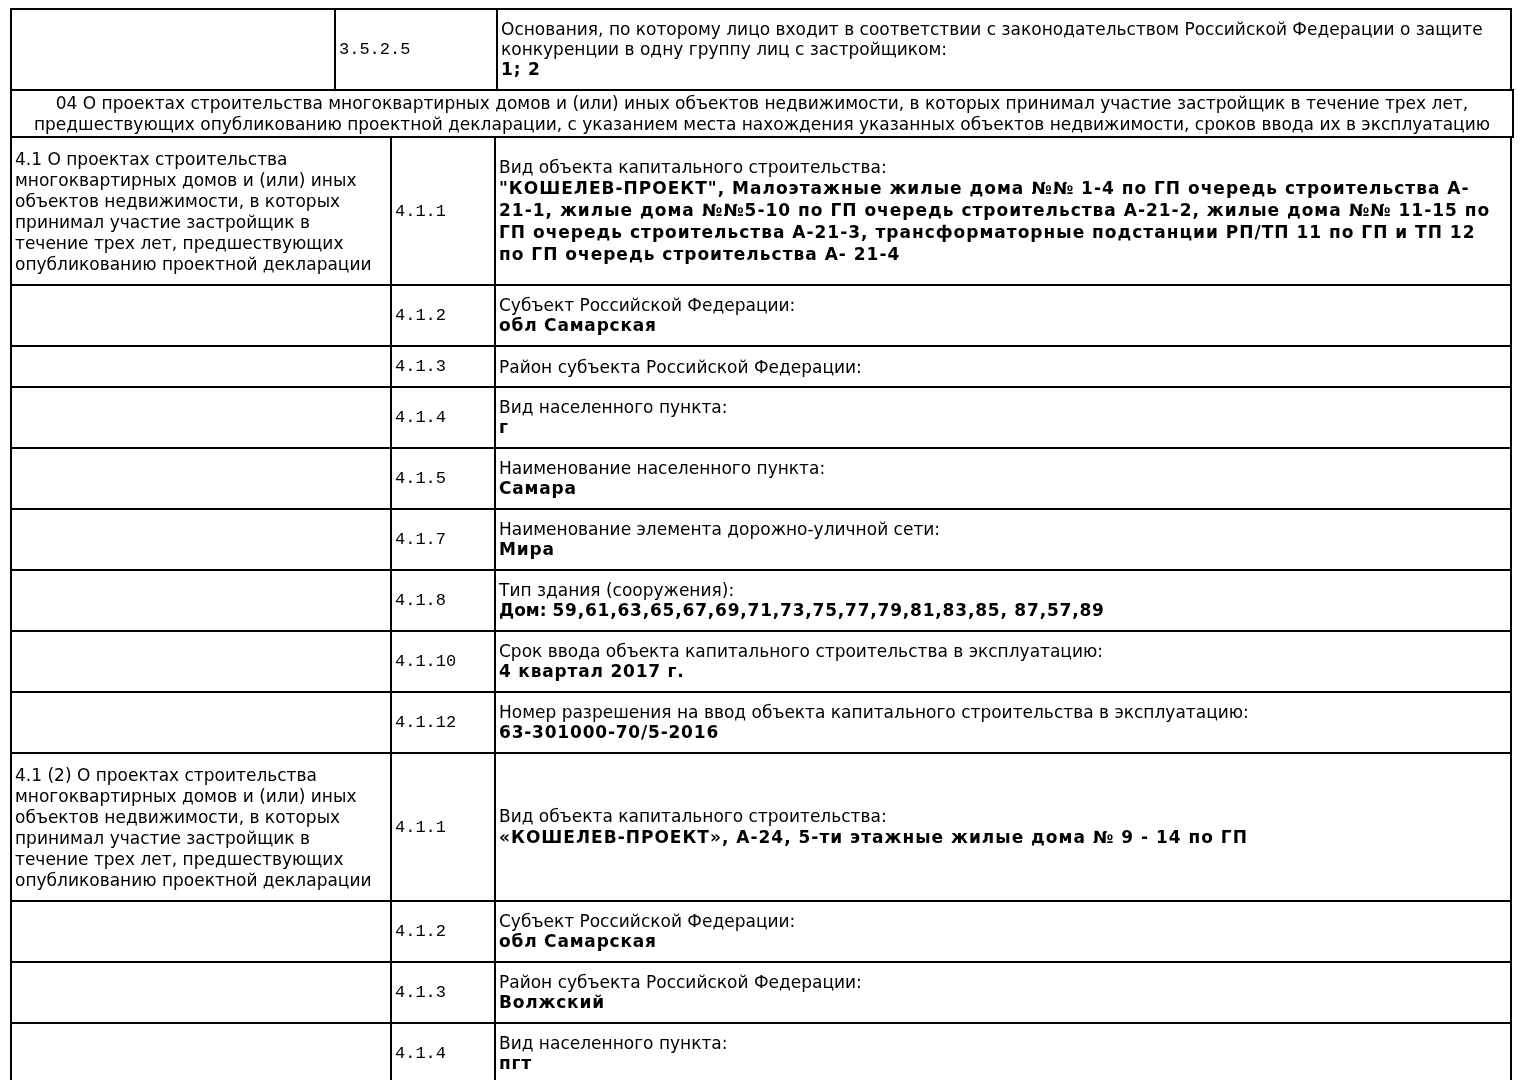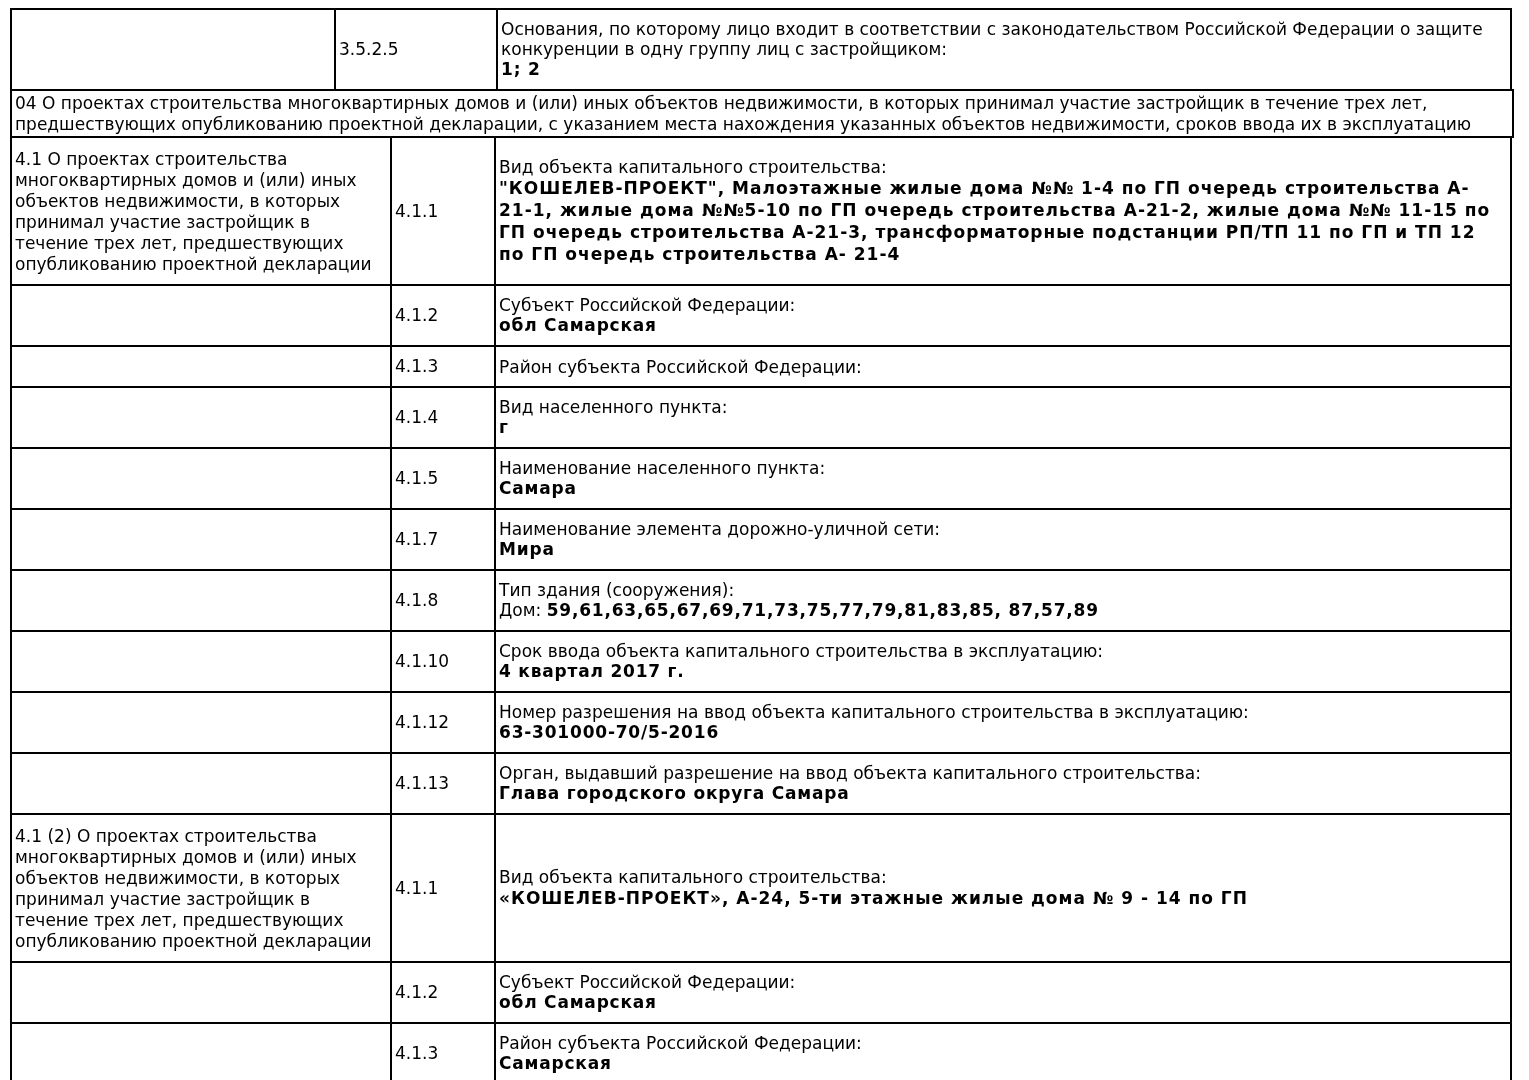--- a/index.html
+++ b/index.html
@@ -16,31 +16,32 @@
     width: 1502px;
   }
   td {
     border: 2px solid #000;
     padding: 9px 3px;
     vertical-align: middle;
     overflow: hidden;
   }
   .c1 { vertical-align: top; }
   .desc-text { line-height: 21px; padding-top: 2px; }
-  .num { line-height: 21px; }
+  .num { line-height: 21px; font-family: Liberation Mono, monospace; }
   .label { line-height: 20px; }
   .value { font-weight: bold; letter-spacing: 0.8px; line-height: 21px; }
-  .value .prefix { font-weight: normal; letter-spacing: 0; margin-top: 40px; }
+  .value .prefix { font-weight: bold; letter-spacing: 0; margin-top: 40px; }
   .value-big { line-height: 22px; letter-spacing: 1px; }
   .section-header {
     border: 2px solid #000;
     width: 1494px;
     padding: 2px 3px 1px 3px;
     margin-top: -2px;
     line-height: 21px;
+    text-align: center;
   }
   .tbl-main { margin-top: -2px; }
 </style>
 </head>
 <body>
 
 <table class="tbl-top">
   <colgroup>
     <col style="width:324px">
     <col style="width:162px">
@@ -172,32 +173,20 @@
     <td class="c2">
       <div class="num">4.1.12</div>
     </td>
     <td class="c3">
       <div class="label">Номер разрешения на ввод объекта капитального строительства в эксплуатацию:</div>
       <div class="value"><span>63-301000-70/5-2016</span></div>
     </td>
   </tr>
       <tr>
     <td class="c1">
-      
-    </td>
-    <td class="c2">
-      <div class="num">4.1.13</div>
-    </td>
-    <td class="c3">
-      <div class="label">Орган, выдавший разрешение на ввод объекта капитального строительства:</div>
-      <div class="value"><span>Глава городского округа Самара</span></div>
-    </td>
-  </tr>
-      <tr>
-    <td class="c1">
       <div class="desc-text">4.1 (2) О проектах строительства многоквартирных домов и (или) иных объектов недвижимости, в которых принимал участие застройщик в течение трех лет, предшествующих опубликованию проектной декларации</div>
     </td>
     <td class="c2">
       <div class="num">4.1.1</div>
     </td>
     <td class="c3">
       <div class="label">Вид объекта капитального строительства:</div>
       <div class="value value-big"><span>«КОШЕЛЕВ-ПРОЕКТ», А-24, 5-ти этажные жилые дома № 9 - 14 по ГП</span></div>
     </td>
   </tr>
@@ -215,21 +204,21 @@
   </tr>
       <tr>
     <td class="c1">
       
     </td>
     <td class="c2">
       <div class="num">4.1.3</div>
     </td>
     <td class="c3">
       <div class="label">Район субъекта Российской Федерации:</div>
-      <div class="value"><span>Самарская</span></div>
+      <div class="value"><span>Волжский</span></div>
     </td>
   </tr>
       <tr>
     <td class="c1">
       
     </td>
     <td class="c2">
       <div class="num">4.1.4</div>
     </td>
     <td class="c3">

